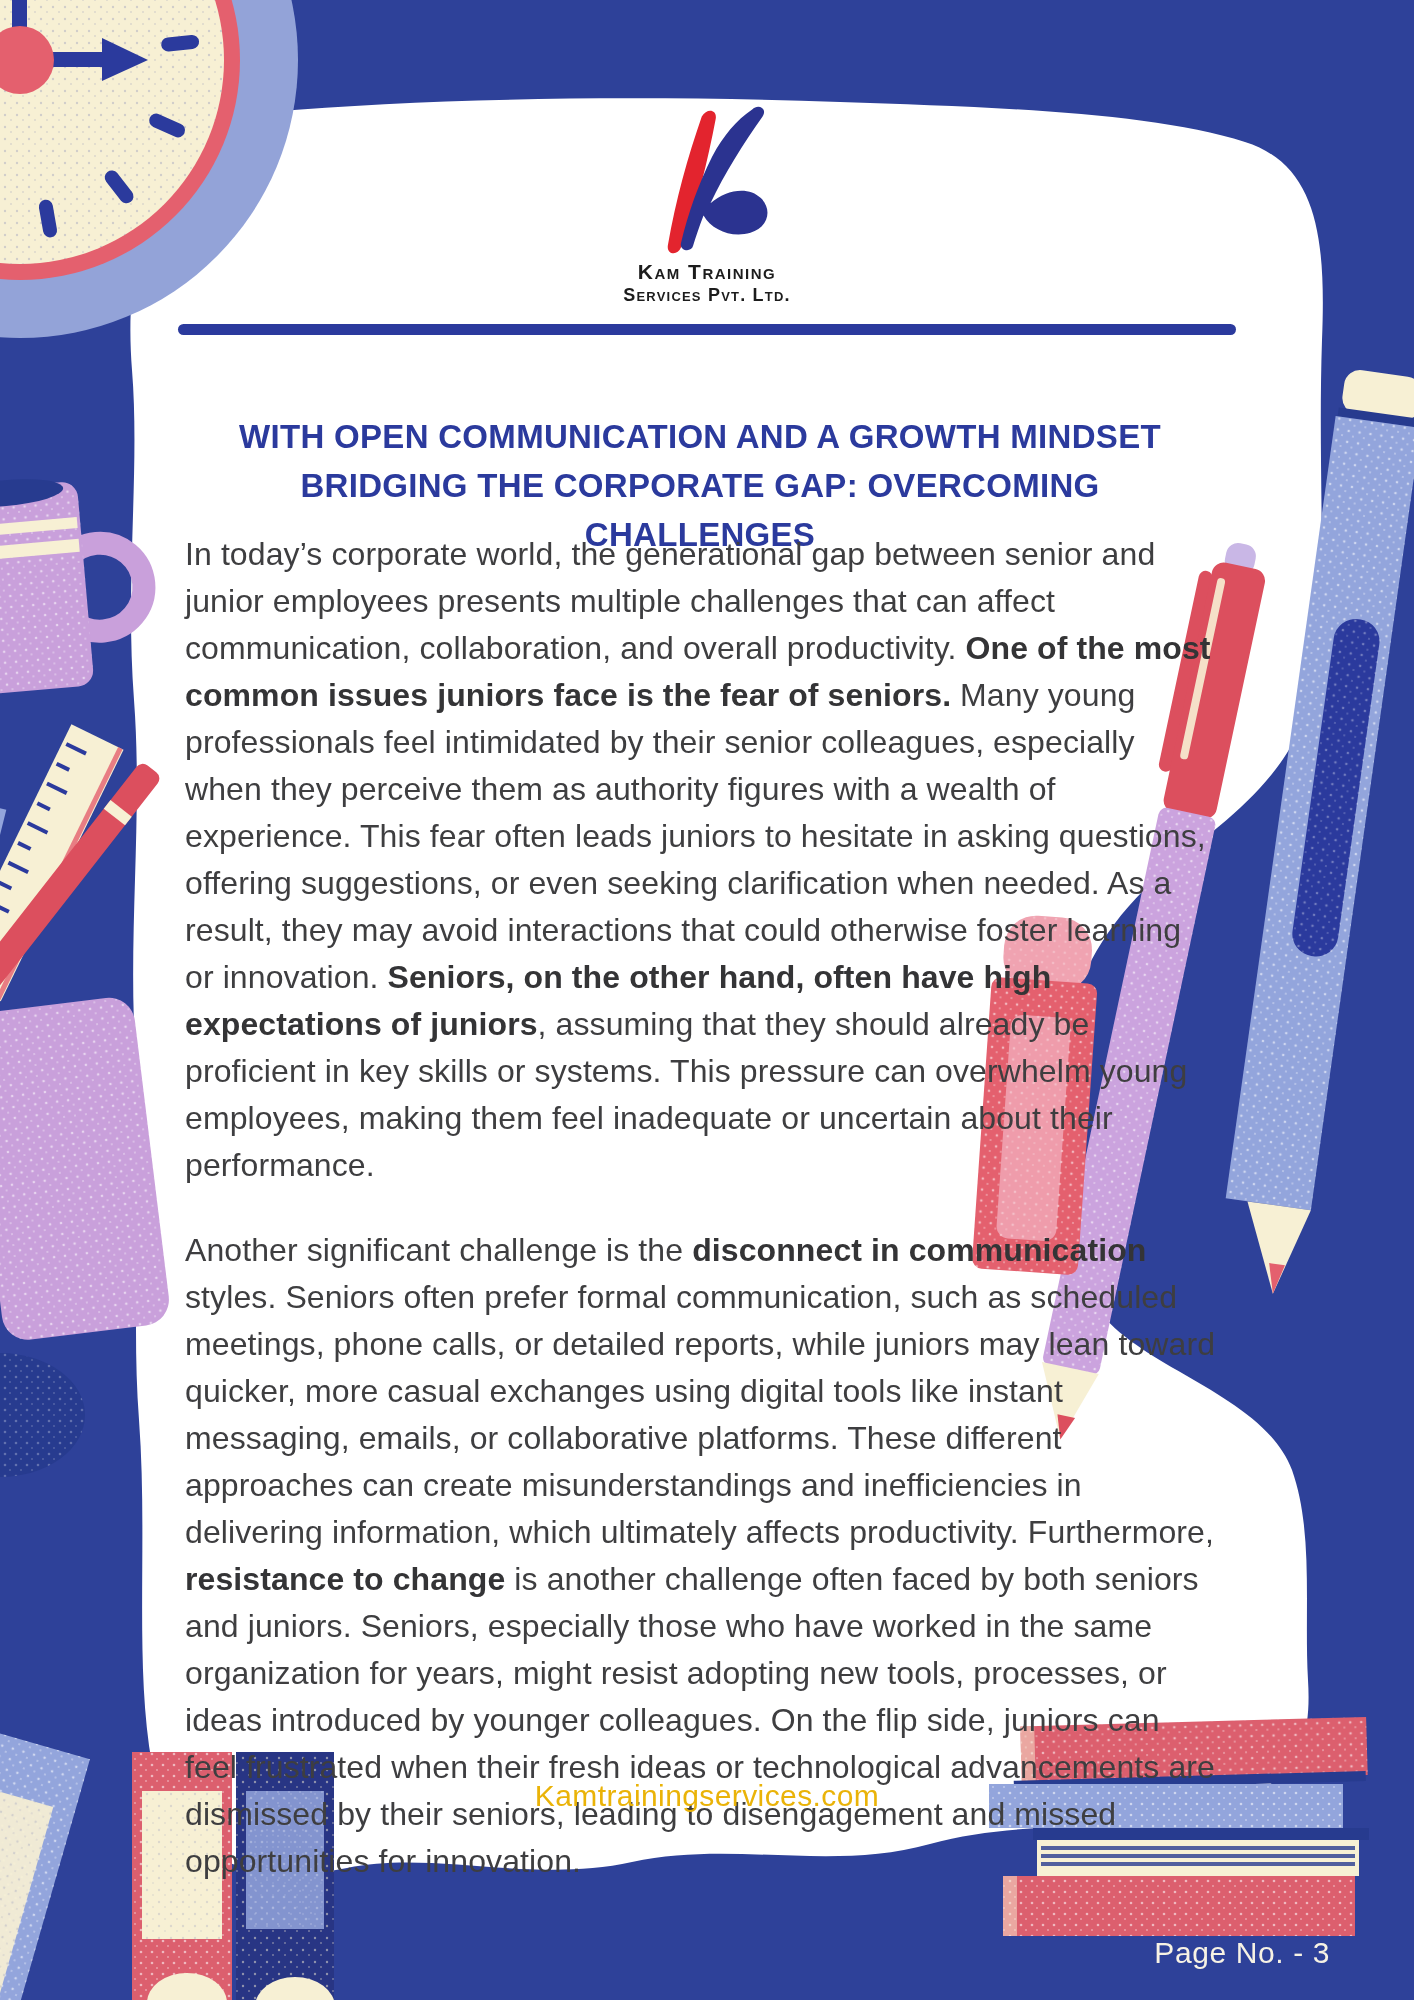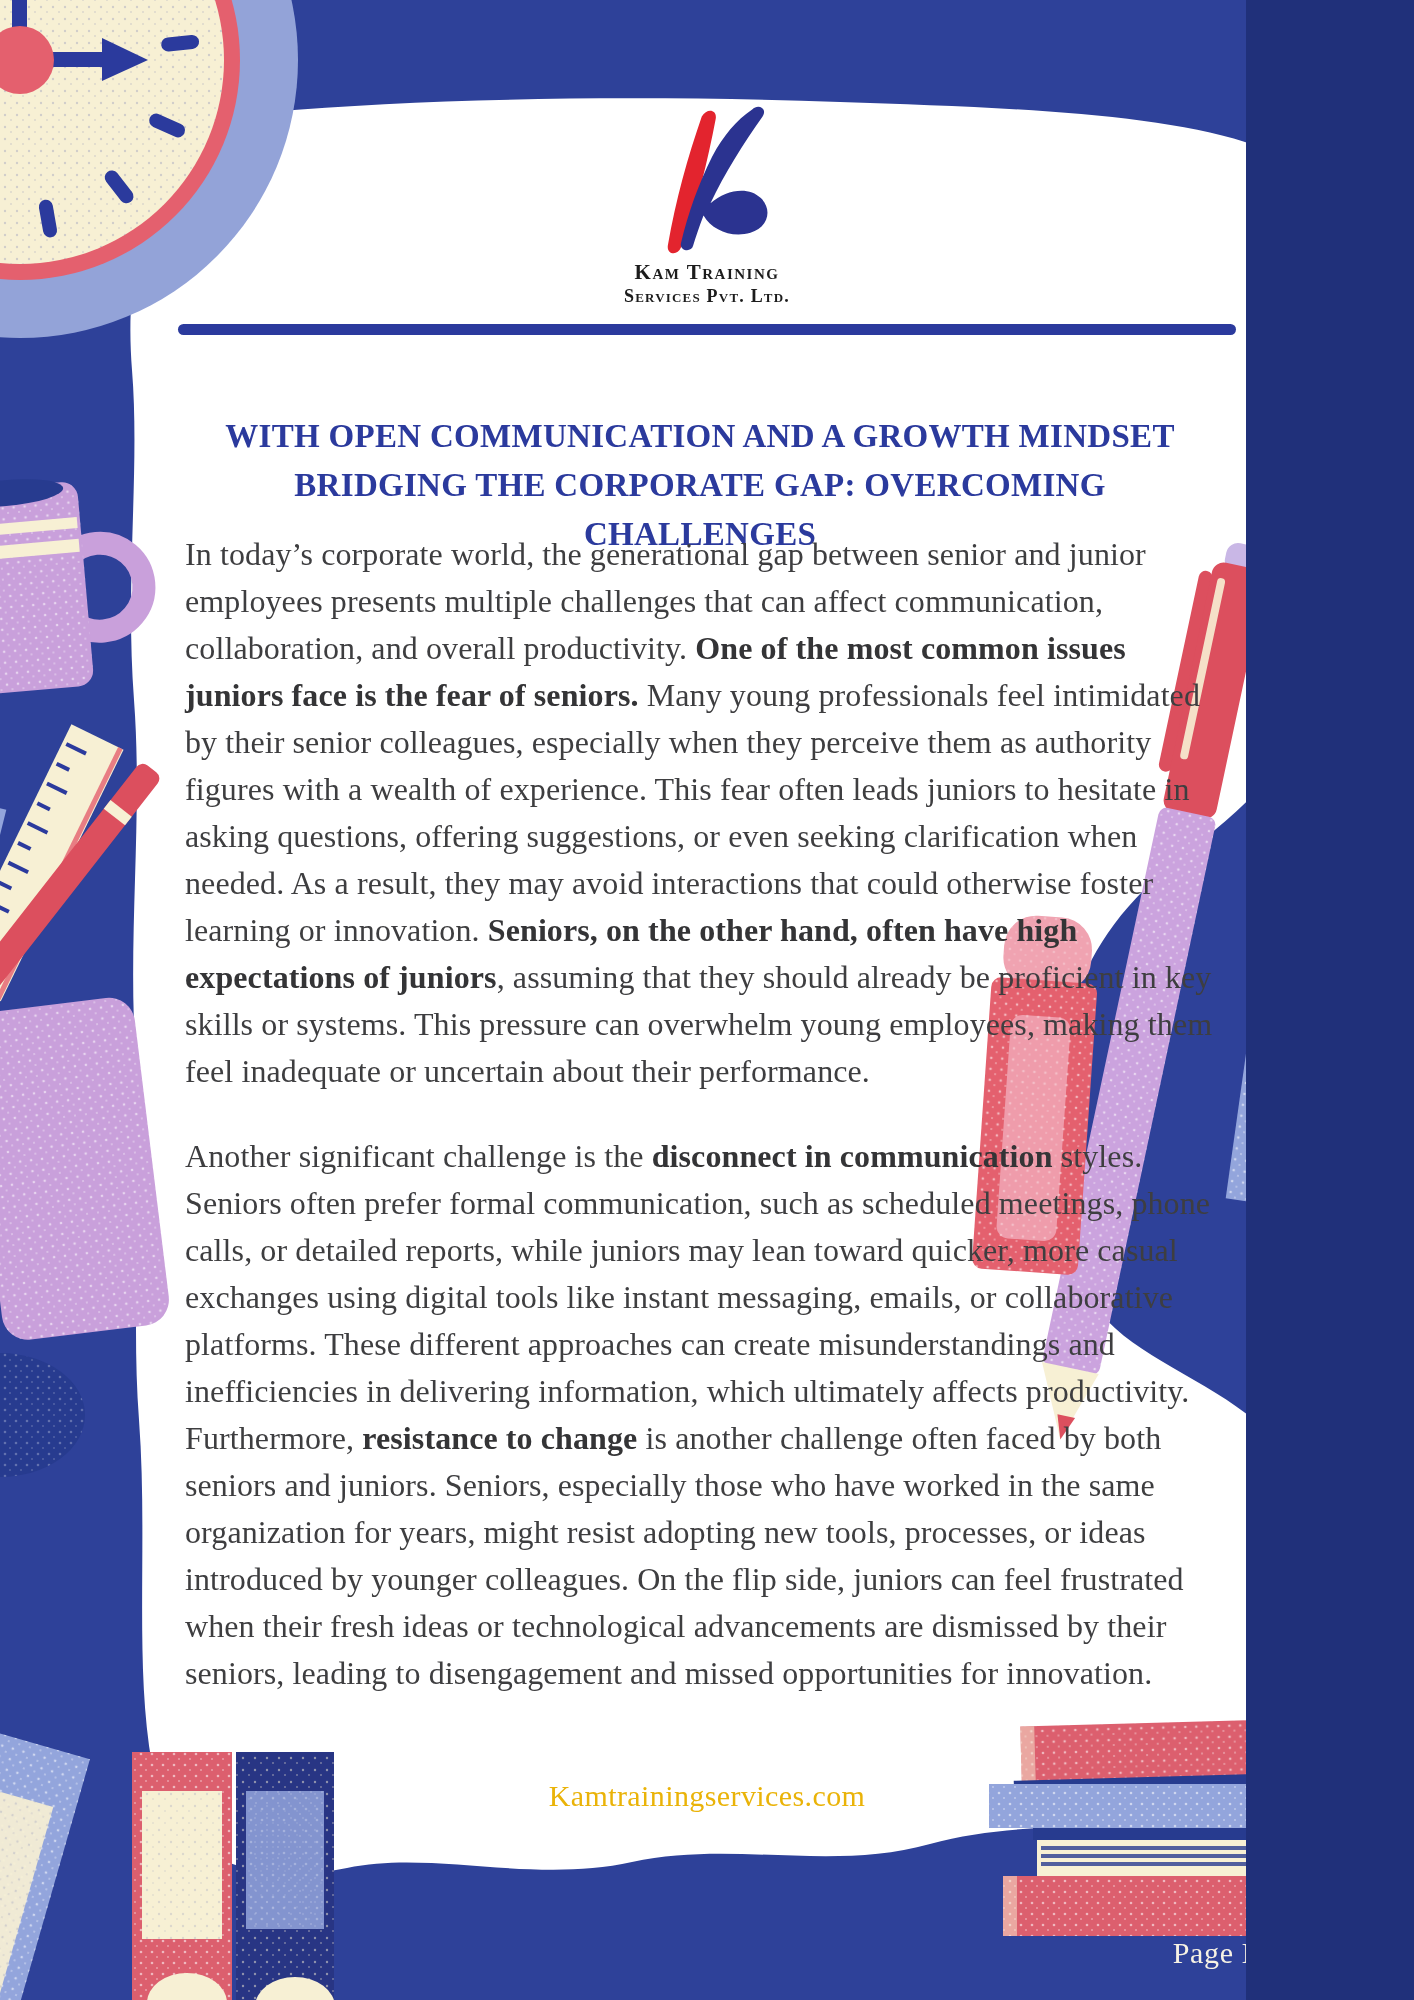--- a/index.html
+++ b/index.html
@@ -1,17 +1,17 @@
 <!DOCTYPE html>
 <html><head>
 <meta charset="utf-8">
 <style>
   html,body{margin:0;padding:0;background:#20307a;}
-  .page{position:relative;width:1246px;height:2000px;overflow:hidden;
-        background:#2E4199;font-family:Liberation Serif, serif;}
+  .page{position:relative;width:1414px;height:2000px;overflow:hidden;
+        background:#2E4199;font-family:Liberation Sans, sans-serif;}
   .layer{position:absolute;left:0;top:0;}
   svg.deco{position:absolute;overflow:visible;}
   .content{position:absolute;left:0;top:0;width:1414px;height:2000px;z-index:3;}
   .logo-wrap{position:absolute;top:106px;left:0;width:1414px;text-align:center;}
   .logo-mark{display:block;margin:0 auto;}
   .logo-line1{display:block;font-variant:small-caps;font-weight:600;font-size:21px;
               letter-spacing:1.5px;color:#1c1c1c;margin-top:2px;}
   .logo-line2{display:block;font-variant:small-caps;font-weight:600;font-size:18px;
               letter-spacing:1.2px;color:#1c1c1c;margin-top:1px;}
   .divider{position:absolute;top:324px;left:178px;width:1058px;height:11px;

